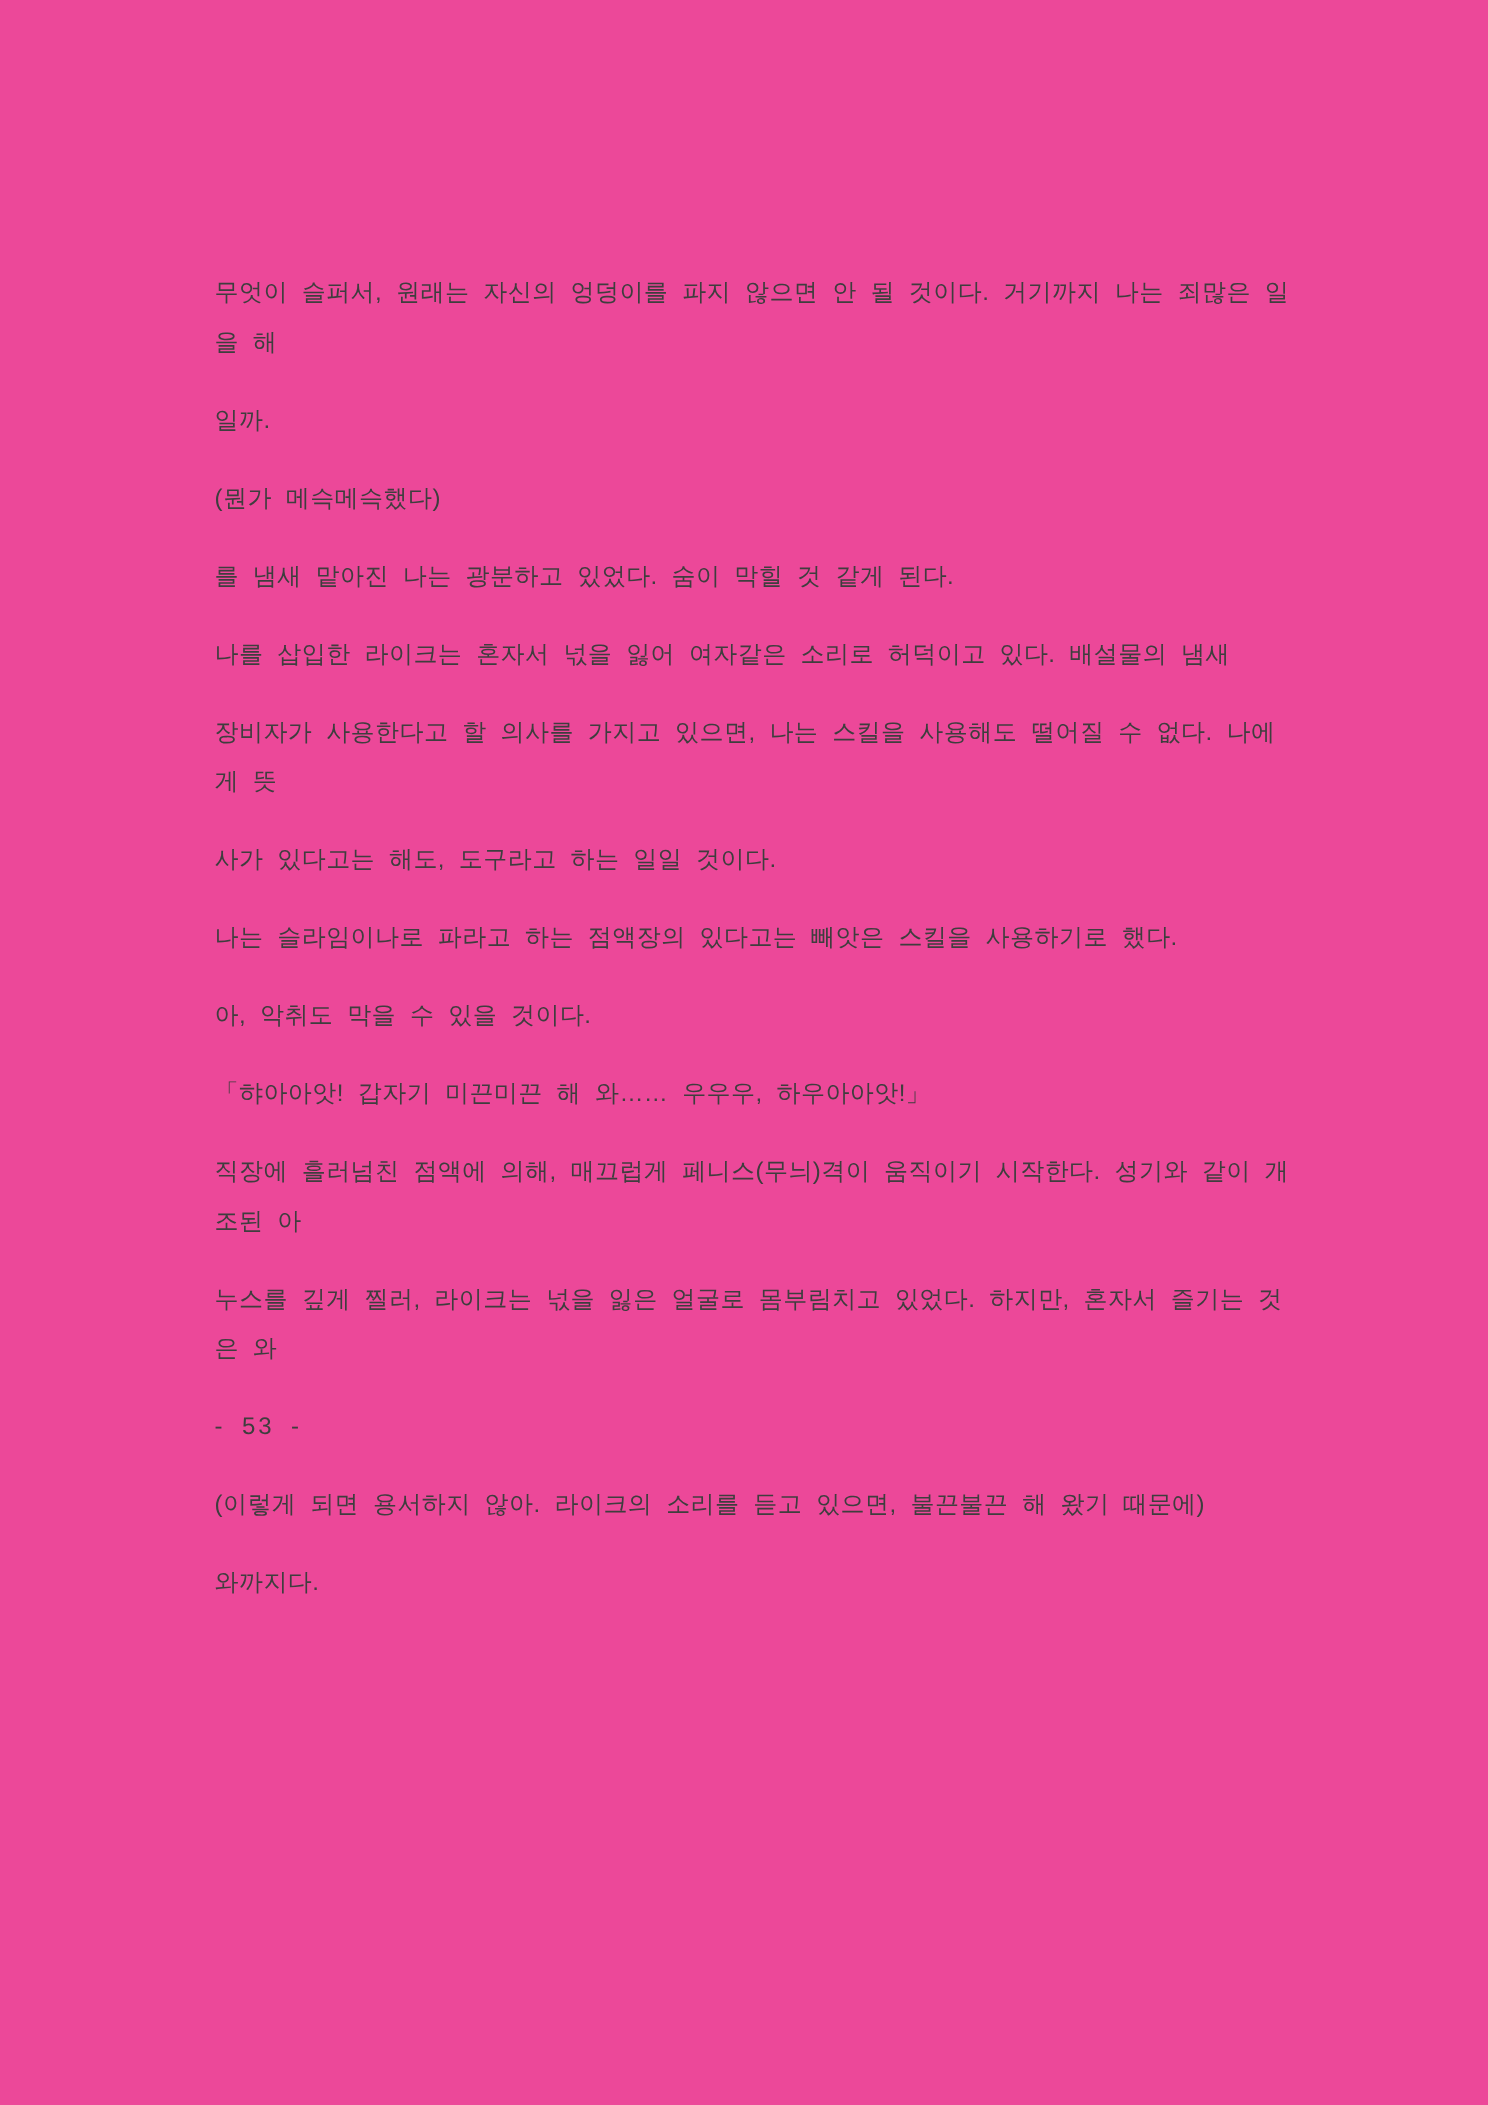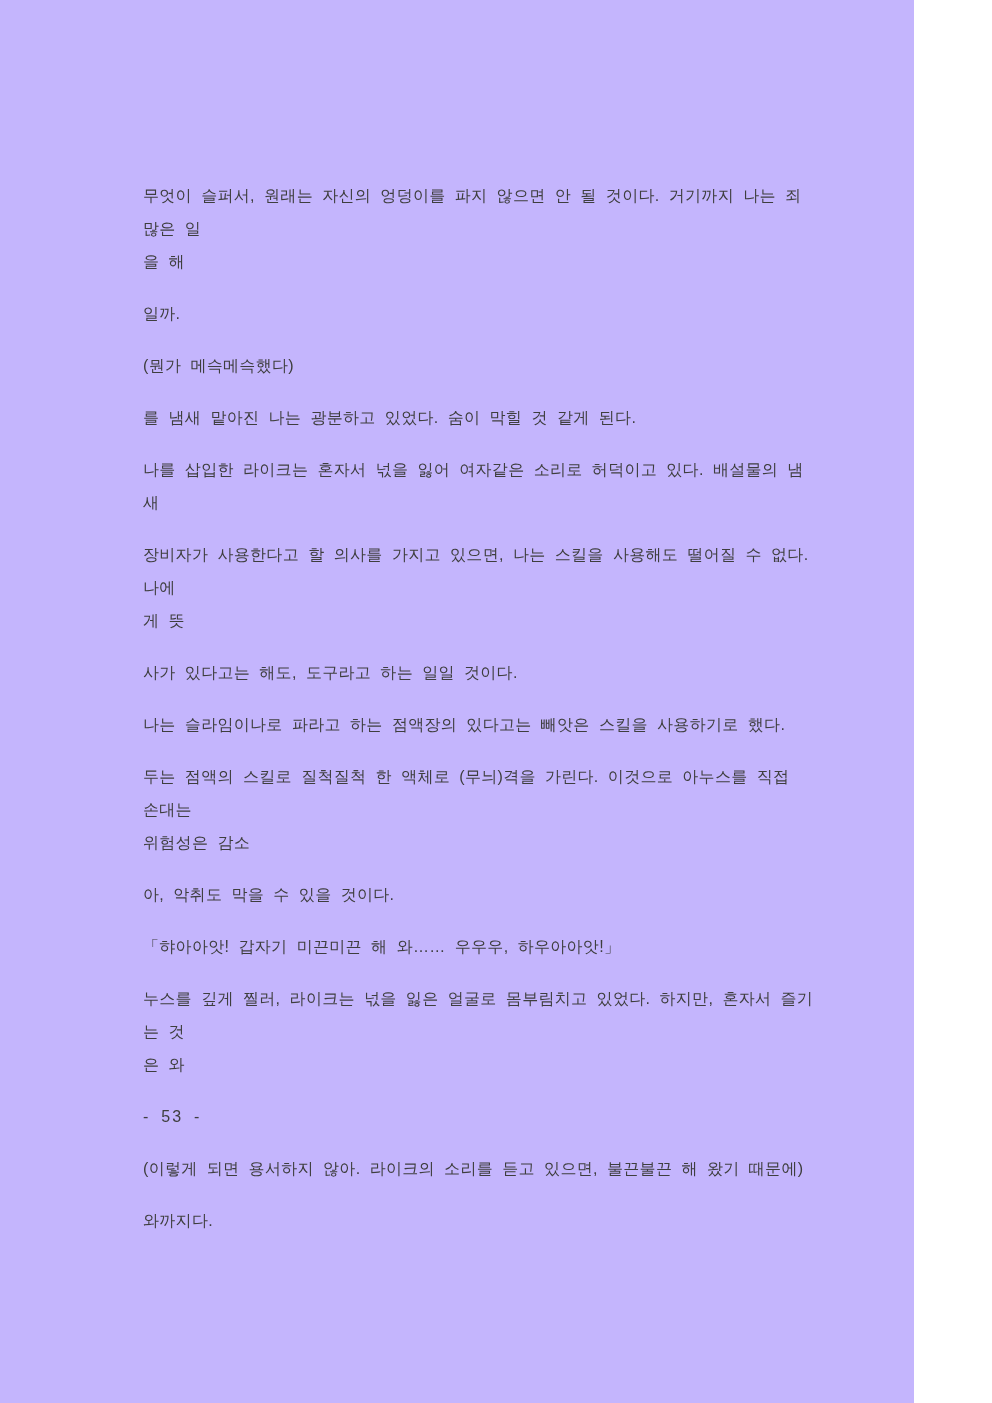--- a/index.html
+++ b/index.html
@@ -2,24 +2,24 @@
 <html lang="ko"><head>
 <meta charset="utf-8">
 <style>
   html, body {
     margin: 0;
     padding: 0;
     background: #ffffff;
   }
   .doc {
     position: relative;
-    width: 914px;
+    width: 992px;
     min-height: 1403px;
     box-sizing: border-box;
-    background: #c4b5fd;
+    background: #ec4899;
     padding: 179px 100px 60px 143px;
     overflow: hidden;
   }
   .block {
     margin: 0 0 19px 0;
     font-family: "Liberation Sans", "DejaVu Sans", sans-serif;
     font-size: 16px;
     line-height: 33px;
     color: #3e3e3e;
     word-spacing: 4.5px;
@@ -58,28 +58,28 @@
         <div class="line">장비자가 사용한다고 할 의사를 가지고 있으면, 나는 스킬을 사용해도 떨어질 수 없다. 나에</div>
         <div class="line">게 뜻</div>
       </div>
       <div class="block">
         <div class="line">사가 있다고는 해도, 도구라고 하는 일일 것이다.</div>
       </div>
       <div class="block">
         <div class="line">나는 슬라임이나로 파라고 하는 점액장의 있다고는 빼앗은 스킬을 사용하기로 했다.</div>
       </div>
       <div class="block">
-        <div class="line">두는 점액의 스킬로 질척질척 한 액체로 (무늬)격을 가린다. 이것으로 아누스를 직접 손대는</div>
-        <div class="line">위험성은 감소</div>
-      </div>
-      <div class="block">
         <div class="line">아, 악취도 막을 수 있을 것이다.</div>
       </div>
       <div class="block">
         <div class="line">「햐아아앗! 갑자기 미끈미끈 해 와…… 우우우, 하우아아앗!」</div>
+      </div>
+      <div class="block">
+        <div class="line">직장에 흘러넘친 점액에 의해, 매끄럽게 페니스(무늬)격이 움직이기 시작한다. 성기와 같이 개</div>
+        <div class="line">조된 아</div>
       </div>
       <div class="block">
         <div class="line">누스를 깊게 찔러, 라이크는 넋을 잃은 얼굴로 몸부림치고 있었다. 하지만, 혼자서 즐기는 것</div>
         <div class="line">은 와</div>
       </div>
       <div class="block page-number">
         <div class="line">- 53 -</div>
       </div>
       <div class="block">
         <div class="line">(이렇게 되면 용서하지 않아. 라이크의 소리를 듣고 있으면, 불끈불끈 해 왔기 때문에)</div>

